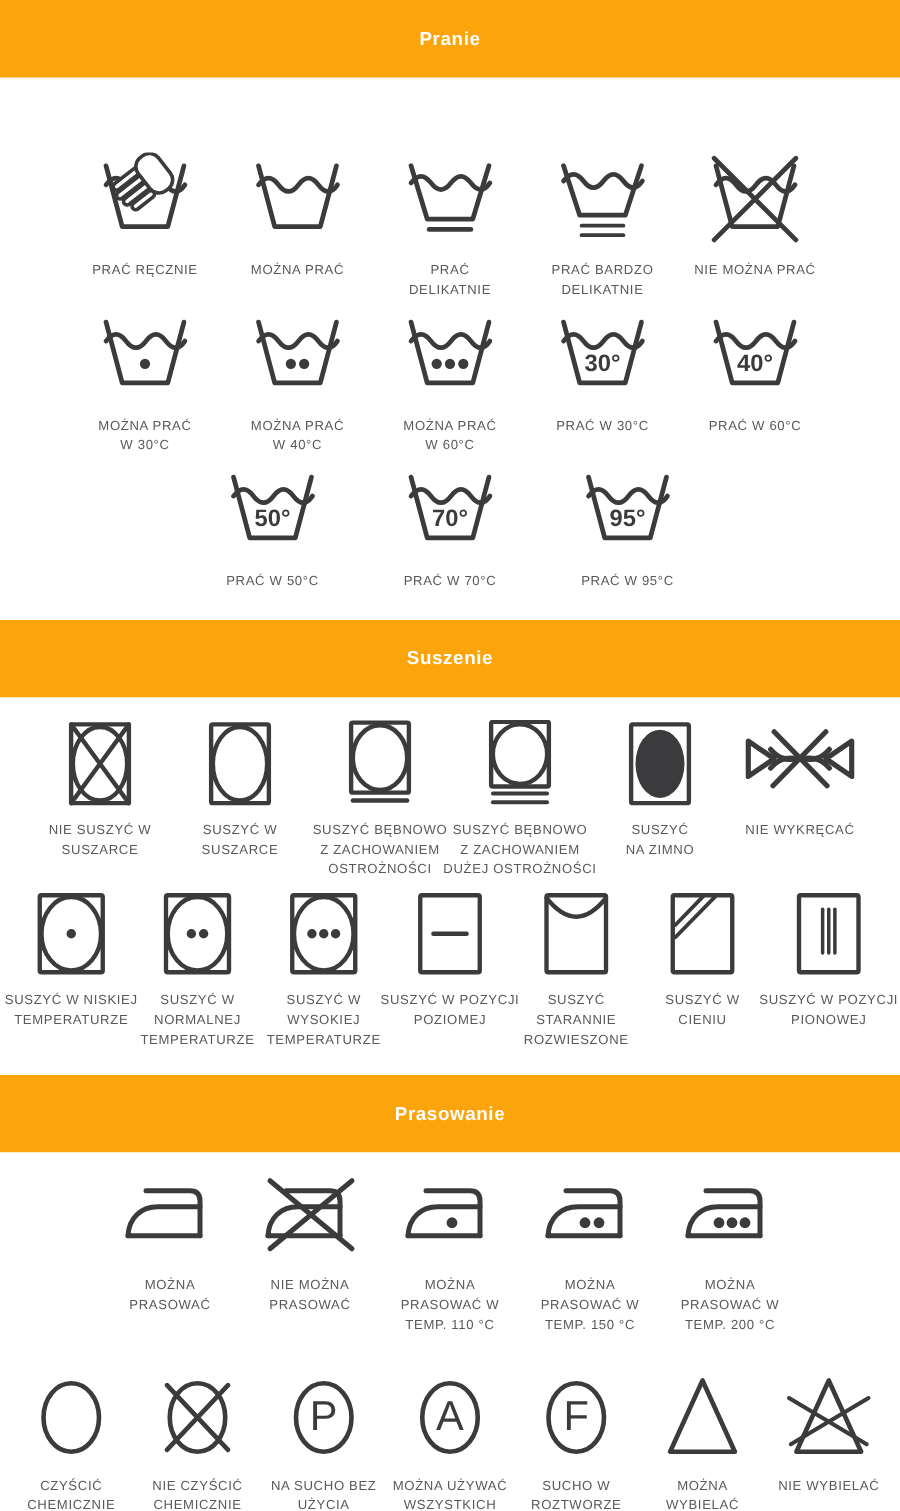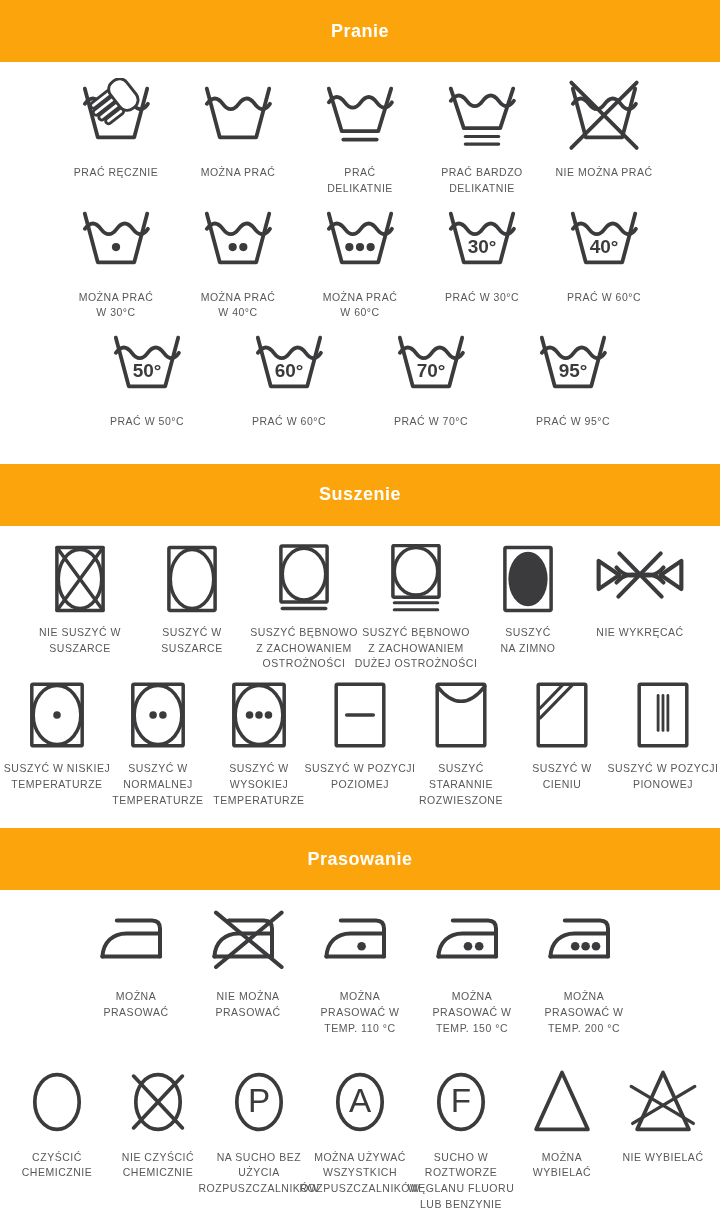--- a/index.html
+++ b/index.html
@@ -1,27 +1,27 @@
 <!DOCTYPE html>
 <html><head>
 <meta charset="utf-8">
 <style>
   html,body{margin:0;padding:0;background:#ffffff;}
   body{width:720px;font-family:"Liberation Sans",sans-serif;}
   .page{width:720px;background:#ffffff;}
   .band{background:#FCA40C;display:flex;align-items:center;justify-content:center;height:62px;}
-  .band h2{margin:16px;color:#ffffff;font-size:18px;font-weight:bold;letter-spacing:.5px;}
+  .band h2{margin:16px;color:#ffffff;font-size:15px;font-weight:bold;letter-spacing:.5px;}
   .content{background:#ffffff;}
   .row{display:flex;justify-content:center;}
   .item{display:flex;flex-direction:column;align-items:center;}
   .icon-box{display:flex;align-items:flex-start;justify-content:center;}
   .label{font-size:10.5px;color:#58585A;text-align:center;letter-spacing:.05em;
          line-height:1.5;white-space:pre-line;margin-top:9px;width:148px;}
   
-  .sec-0 .content{padding:16px 26px 28px;}
+  .sec-0 .content{padding:16px 26px 16px;margin-top:44px;}
   .sec-0 .row{margin-bottom:6px;}
   .sec-0 .icon-box{height:78px;}
   .sec-0 svg{width:84px;height:76px;}
   .sec-1 .content{padding:18px 4px 12px;}
   .sec-1 .row{margin-bottom:8px;}
   .sec-1 .icon-box{height:72px;}
   .sec-1 svg{width:70px;height:70px;}
   .sec-1 svg.wide{width:94px;height:62px;}
   .sec-2 .content{padding:20px 22px 14px;}
   .sec-2 .icon-box{height:70px;}
@@ -174,30 +174,20 @@
                   <text x="50" y="66" text-anchor="middle" font-size="25" font-weight="bold" font-family="Liberation Sans, sans-serif" fill="#3B3B3D" stroke="none">50°</text>
                 </svg>
               </div>
               <div class="label">PRAĆ W 50°C</div>
             </div>
             <div class="item">
               <div class="icon-box">
                 <svg viewBox="0 0 100 100" fill="none" stroke="#3B3B3D" stroke-width="5" stroke-linecap="round" stroke-linejoin="round">
                   <path d="M9 14 L26 78 H74 L91 14"></path>
                   <path d="M9 34 q10.5 -14 21 0 t21 0 t21 0 t20 0"></path>
-                  <text x="50" y="66" text-anchor="middle" font-size="25" font-weight="bold" font-family="Liberation Sans, sans-serif" fill="#3B3B3D" stroke="none">60°</text>
-                </svg>
-              </div>
-              <div class="label">PRAĆ W 60°C</div>
-            </div>
-            <div class="item">
-              <div class="icon-box">
-                <svg viewBox="0 0 100 100" fill="none" stroke="#3B3B3D" stroke-width="5" stroke-linecap="round" stroke-linejoin="round">
-                  <path d="M9 14 L26 78 H74 L91 14"></path>
-                  <path d="M9 34 q10.5 -14 21 0 t21 0 t21 0 t20 0"></path>
                   <text x="50" y="66" text-anchor="middle" font-size="25" font-weight="bold" font-family="Liberation Sans, sans-serif" fill="#3B3B3D" stroke="none">70°</text>
                 </svg>
               </div>
               <div class="label">PRAĆ W 70°C</div>
             </div>
             <div class="item">
               <div class="icon-box">
                 <svg viewBox="0 0 100 100" fill="none" stroke="#3B3B3D" stroke-width="5" stroke-linecap="round" stroke-linejoin="round">
                   <path d="M9 14 L26 78 H74 L91 14"></path>
                   <path d="M9 34 q10.5 -14 21 0 t21 0 t21 0 t20 0"></path>

